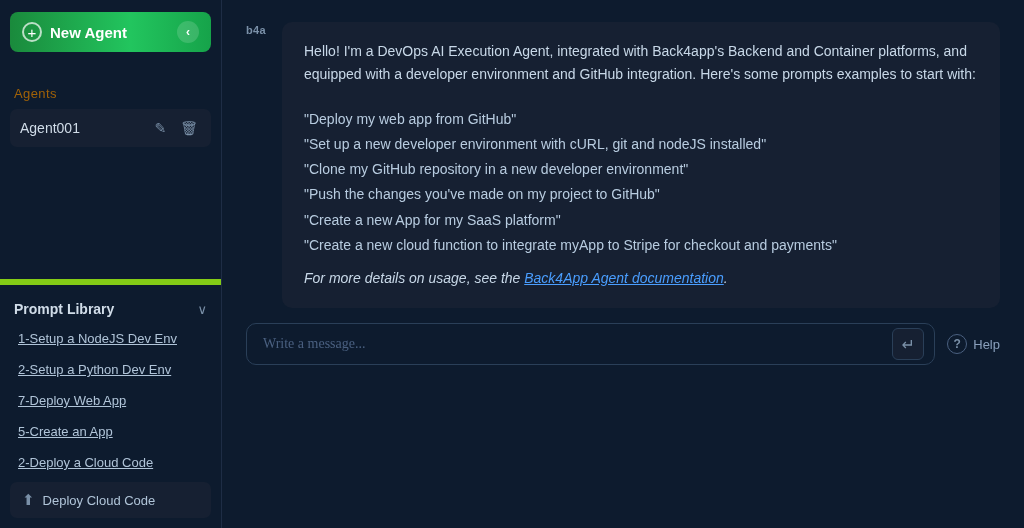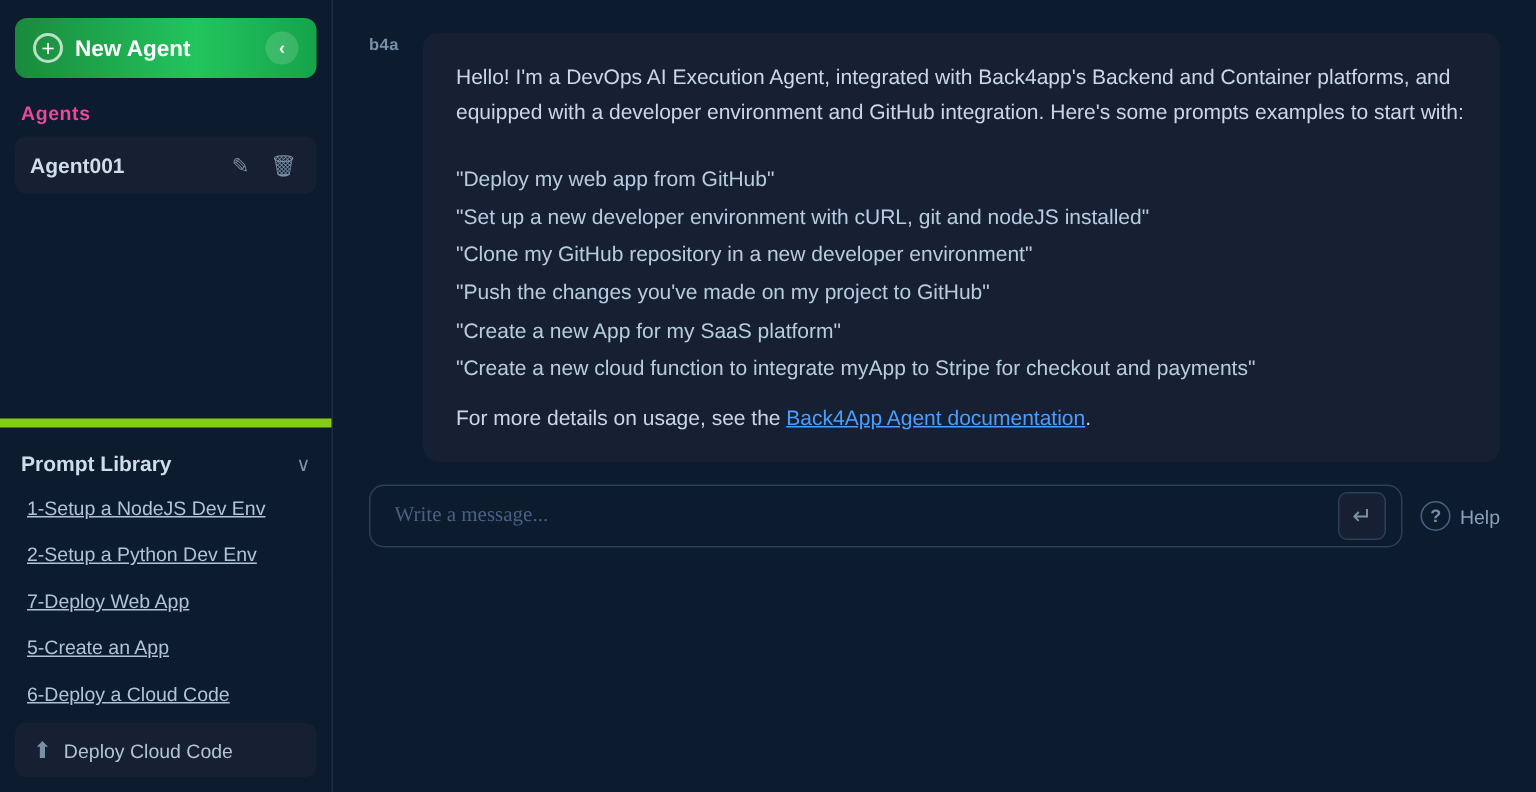--- a/index.html
+++ b/index.html
@@ -58,40 +58,41 @@
       width: 22px;
       height: 22px;
       display: flex;
       align-items: center;
       justify-content: center;
       font-size: 12px;
     }
 
     .agents-label {
       font-size: 13px;
-      font-weight: 700;
-      color: #ec4899;
+      font-weight: 400;
+      color: #a16207;
       padding: 4px 14px 8px 14px;
       letter-spacing: 0.03em;
+      margin-top: 18px;
     }
 
     .agent-item {
       display: flex;
       align-items: center;
       justify-content: space-between;
       background: #162032;
       margin: 0 10px;
       border-radius: 7px;
       padding: 9px 10px;
       cursor: pointer;
     }
     .agent-item-name {
       font-size: 14px;
       color: #d0dce8;
-      font-weight: 700;
+      font-weight: 400;
     }
     .agent-item-actions {
       display: flex;
       gap: 8px;
       align-items: center;
     }
     .agent-icon-btn {
       background: none;
       border: none;
       cursor: pointer;
@@ -198,20 +199,21 @@
       font-size: 14px;
       line-height: 1.65;
       flex: 1;
     }
 
     .message-bubble p {
       margin-bottom: 22px;
     }
     .message-bubble p:last-child {
       margin-bottom: 0;
+      font-style: italic;
     }
 
     .prompt-examples {
       display: flex;
       flex-direction: column;
       gap: 2px;
       margin: 10px 0;
     }
     .prompt-example-text {
       color: #b8cce0;
@@ -324,21 +326,21 @@
 
   <div class="prompt-library-section">
     <div class="prompt-library-header">
       <span class="prompt-library-title">Prompt Library</span>
       <span class="prompt-library-chevron">∨</span>
     </div>
     <div class="prompt-item">1-Setup a NodeJS Dev Env</div>
     <div class="prompt-item">2-Setup a Python Dev Env</div>
     <div class="prompt-item">7-Deploy Web App</div>
     <div class="prompt-item">5-Create an App</div>
-    <div class="prompt-item">6-Deploy a Cloud Code</div>
+    <div class="prompt-item">2-Deploy a Cloud Code</div>
   </div>
 
   <button class="deploy-cloud-btn">
     <span class="deploy-icon">⬆</span>
     <span>Deploy Cloud Code</span>
   </button>
 
 </div>
 
 <div id="main">

